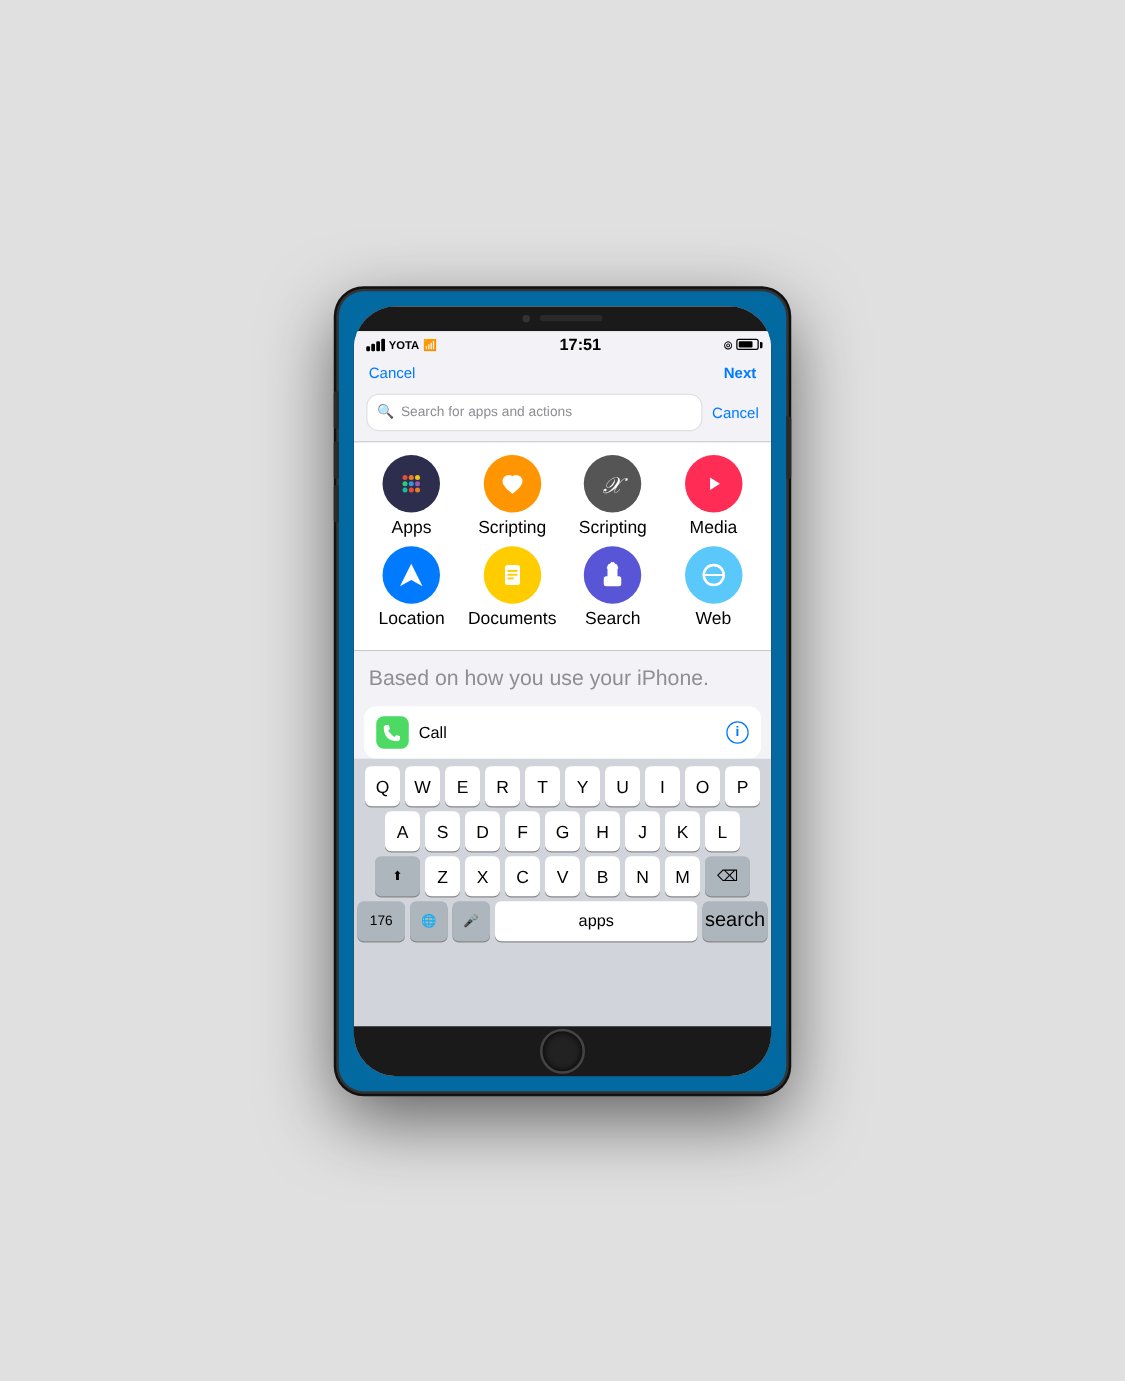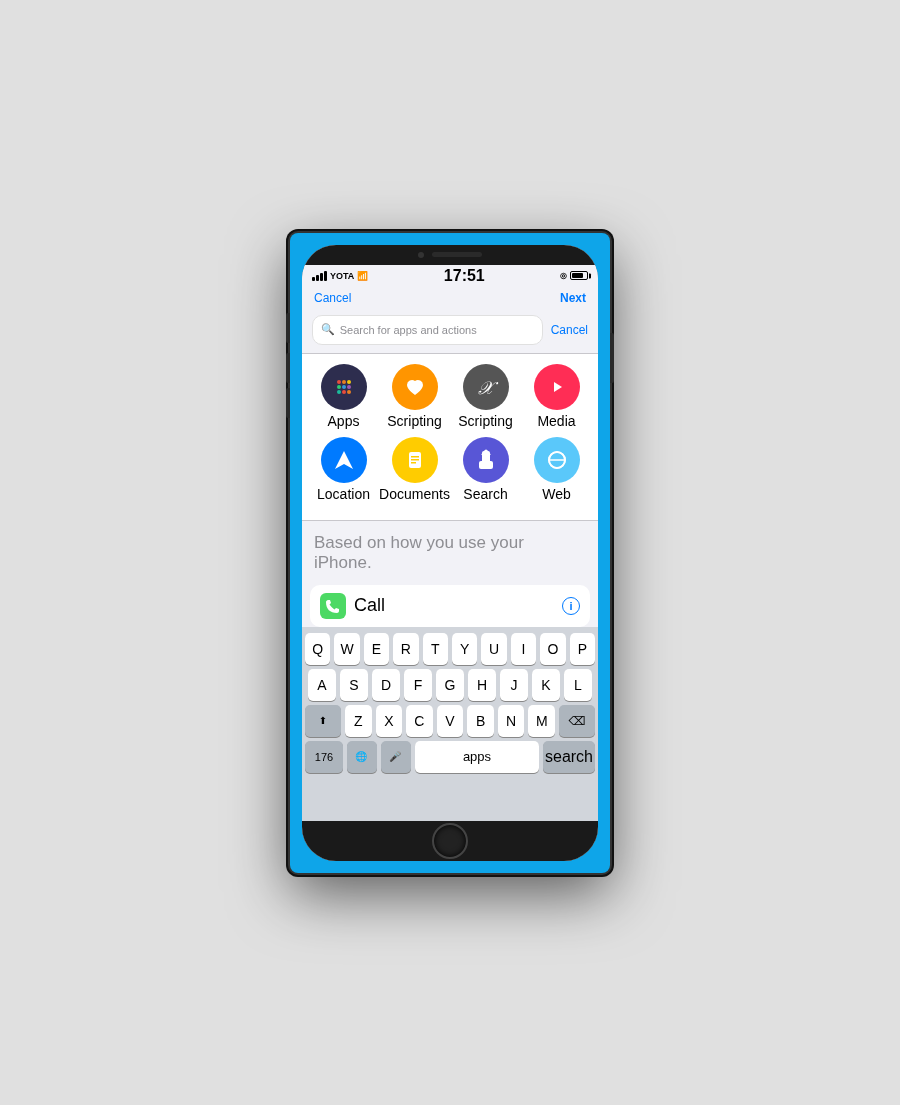--- a/index.html
+++ b/index.html
@@ -7,24 +7,24 @@
       background: #e0e0e0;
       display: flex;
       justify-content: center;
       align-items: center;
       min-height: 1105px;
       width: 900px;
       font-family: -apple-system, 'Helvetica Neue', Arial, sans-serif;
     }
 
     .phone-outer {
-      width: 320px;
+      width: 358px;
       height: 640px;
-      background: #0ea5e9;
-      border-radius: 8px;
+      background: #0369a1;
+      border-radius: 20px;
       position: relative;
       box-shadow: 0 0 0 2px #333, 0 0 0 4px #111, 0 20px 60px rgba(0,0,0,0.6);
       padding: 12px;
     }
 
     .phone-inner {
       width: 100%;
       height: 100%;
       background: #000;
       border-radius: 34px;
@@ -92,21 +92,21 @@
     }
 
     .signal-bars span {
       background: #000;
       width: 3px;
       border-radius: 1px;
     }
 
     .status-center {
       font-weight: 600;
-      font-size: 16px;
+      font-size: 13px;
     }
 
     .status-right {
       display: flex;
       align-items: center;
       gap: 3px;
     }
 
     .battery {
       width: 18px;
@@ -294,21 +294,21 @@
       height: 26px;
       background: #4cd964;
       border-radius: 6px;
       display: flex;
       align-items: center;
       justify-content: center;
       font-size: 14px;
     }
 
     .call-label {
-      font-size: 18px;
+      font-size: 13px;
       color: #000;
     }
 
     .info-icon {
       width: 18px;
       height: 18px;
       border: 1.5px solid #007aff;
       border-radius: 50%;
       display: flex;
       align-items: center;

